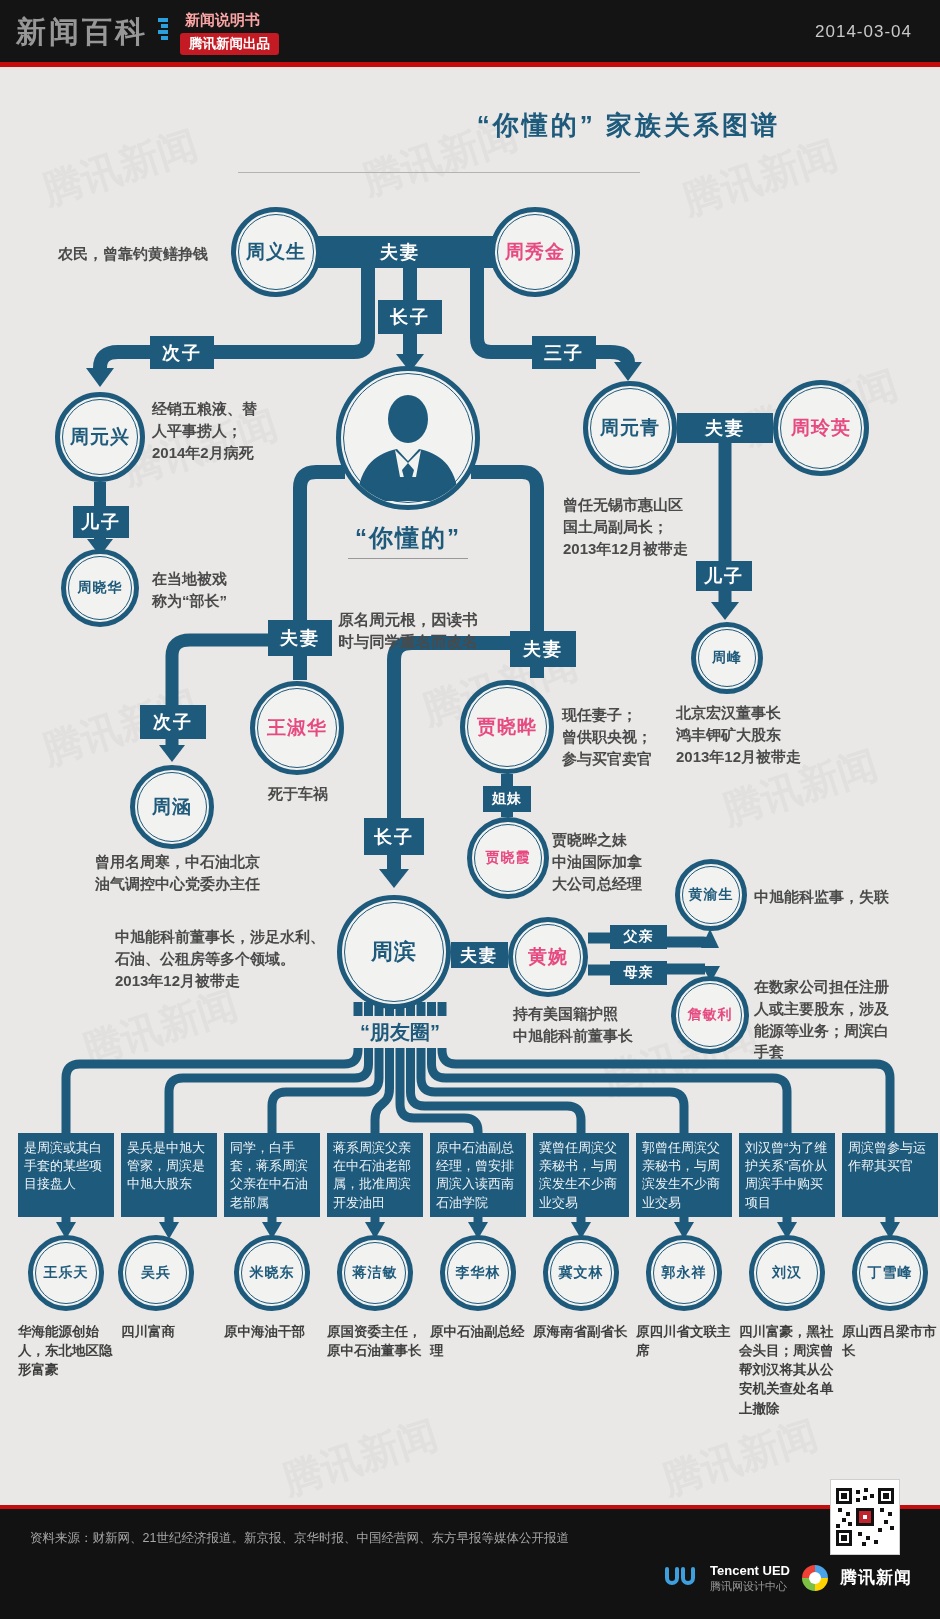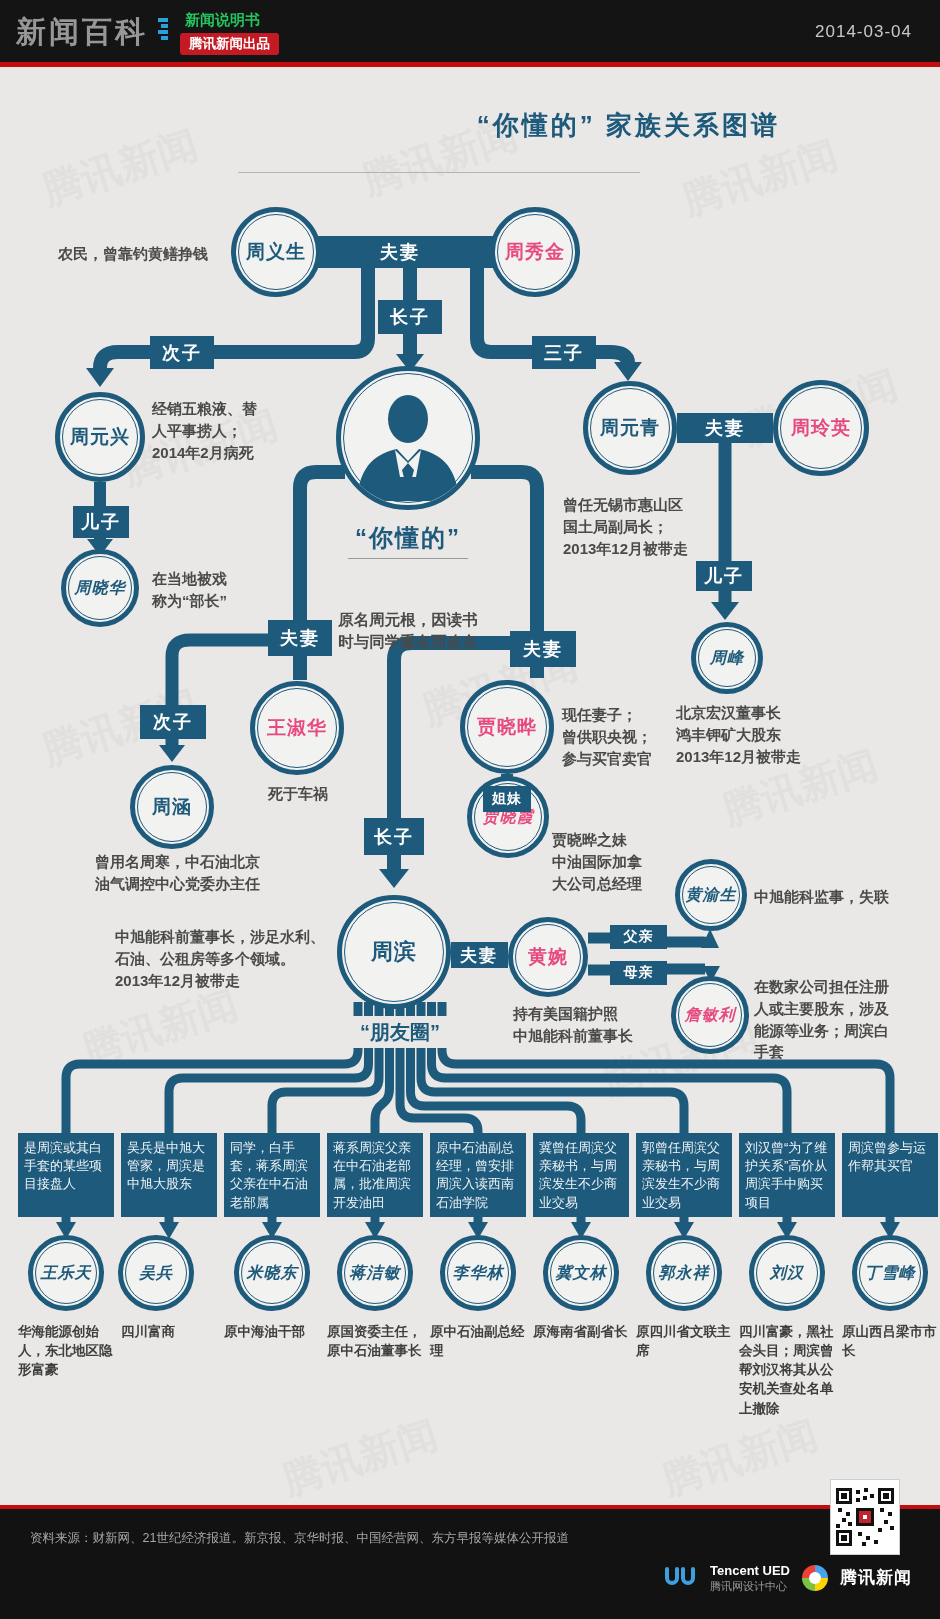--- a/index.html
+++ b/index.html
@@ -8,42 +8,42 @@
   *{box-sizing:border-box;}
   html,body{margin:0;padding:0;}
   body{width:940px;font-family:"Liberation Sans","DejaVu Sans",sans-serif;background:#fff;}
   #canvas{position:relative;width:940px;height:1619px;background:var(--bg);overflow:hidden;}
 
   
   .hdr{position:absolute;left:0;top:0;width:940px;height:62px;background:#141414;z-index:6;}
   .hdr-redline{position:absolute;left:0;top:62px;width:940px;height:5px;background:var(--red);z-index:6;}
   .logo{position:absolute;left:16px;top:12px;font-size:30px;font-weight:bold;color:#979797;letter-spacing:3px;}
   .logo-bars{position:absolute;left:158px;top:16px;}
-  .tagline{position:absolute;left:185px;top:11px;font-size:15px;font-weight:bold;color:#22c55e;}
+  .tagline{position:absolute;left:185px;top:11px;font-size:15px;font-weight:bold;color:#fca5a5;}
   .badge{position:absolute;left:180px;top:33px;background:#c31a23;color:#fff;font-size:13.5px;font-weight:bold;padding:2px 9px;border-radius:3px;}
   .hdr-date{position:absolute;right:28px;top:22px;font-size:17px;color:#c9c9c9;letter-spacing:1px;}
 
   
   .title{position:absolute;left:0;top:108px;width:780px;text-align:right;font-size:26px;font-weight:bold;color:var(--blue);letter-spacing:3px;z-index:4;}
   .title-divider{position:absolute;left:238px;top:172px;width:402px;border-top:1px solid #b3b3b1;z-index:4;}
 
   
   .wm{position:absolute;font-size:40px;font-weight:bold;color:rgba(100,100,100,0.055);transform:rotate(-18deg);white-space:nowrap;z-index:0;}
 
   
   #wires{position:absolute;left:0;top:0;z-index:1;}
   #wires path{stroke:var(--blue);fill:none;}
   #wires polygon{fill:var(--blue);}
 
   
   .circle{position:absolute;border-radius:50%;background:#f2f2f0;border:5px solid var(--blue);display:flex;align-items:center;justify-content:center;z-index:3;overflow:hidden;}
   .circle::after{content:"";position:absolute;inset:2px;border:1px solid var(--blue);border-radius:50%;}
   .cname{font-weight:bold;font-size:19px;color:var(--blue);letter-spacing:1px;}
   .cname.f{color:var(--pink);}
-  .cname.sm{font-size:16px;font-style:italic;}
+  .cname.sm{font-size:14px;}
   .cname.lg{font-size:22px;}
 
   
   .rel{position:absolute;background:var(--blue);color:#fff;font-weight:bold;font-size:18px;display:flex;align-items:center;justify-content:center;z-index:4;letter-spacing:2px;}
   .rel.s{font-size:14px;letter-spacing:1px;}
   .bartext{position:absolute;color:#fff;font-weight:bold;font-size:18px;display:flex;align-items:center;justify-content:center;z-index:4;letter-spacing:2px;}
 
   
   .note{position:absolute;font-size:15px;line-height:1.45;color:var(--note);white-space:pre-line;z-index:4;font-weight:700;}
   .note.ctr{text-align:center;margin-top:42px;}
@@ -225,21 +225,21 @@
     </div>
   <div class="circle" style="left:250px;top:681px;width:94px;height:94px">
       <span class="cname f">王淑华</span>
     </div>
   <div class="circle" style="left:130px;top:765px;width:84px;height:84px">
       <span class="cname">周涵</span>
     </div>
   <div class="circle" style="left:460px;top:680px;width:94px;height:94px">
       <span class="cname f">贾晓晔</span>
     </div>
-  <div class="circle" style="left:467px;top:776px;width:82px;height:82px">
+  <div class="circle" style="left:467px;top:817px;width:82px;height:82px">
       <span class="cname f sm">贾晓霞</span>
     </div>
   <div class="circle" style="left:337px;top:895px;width:114px;height:114px">
       <span class="cname lg">周滨</span>
     </div>
   <div class="circle" style="left:508px;top:917px;width:80px;height:80px">
       <span class="cname f">黄婉</span>
     </div>
   <div class="circle" style="left:675px;top:859px;width:72px;height:72px">
       <span class="cname sm">黄渝生</span>

